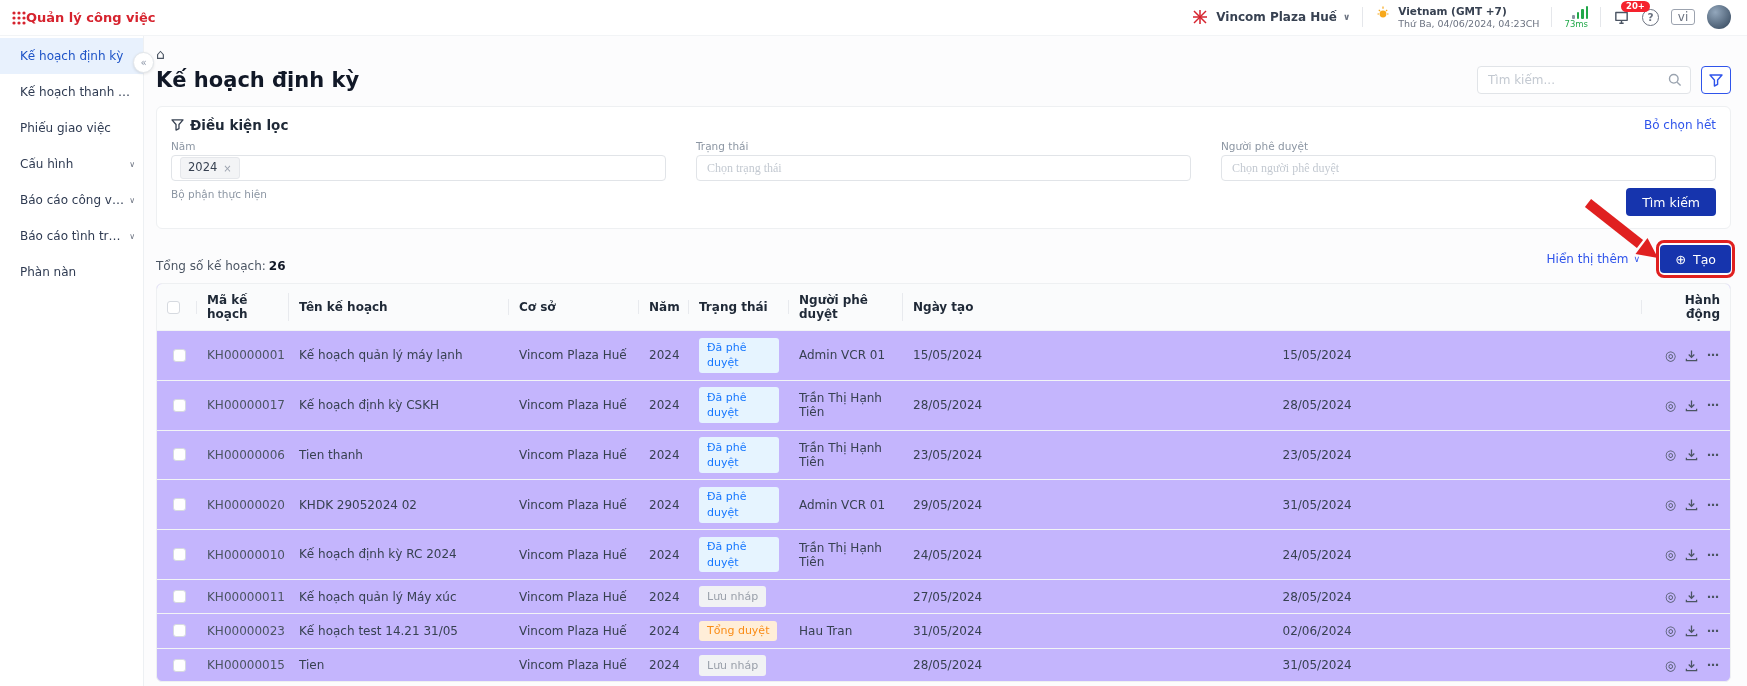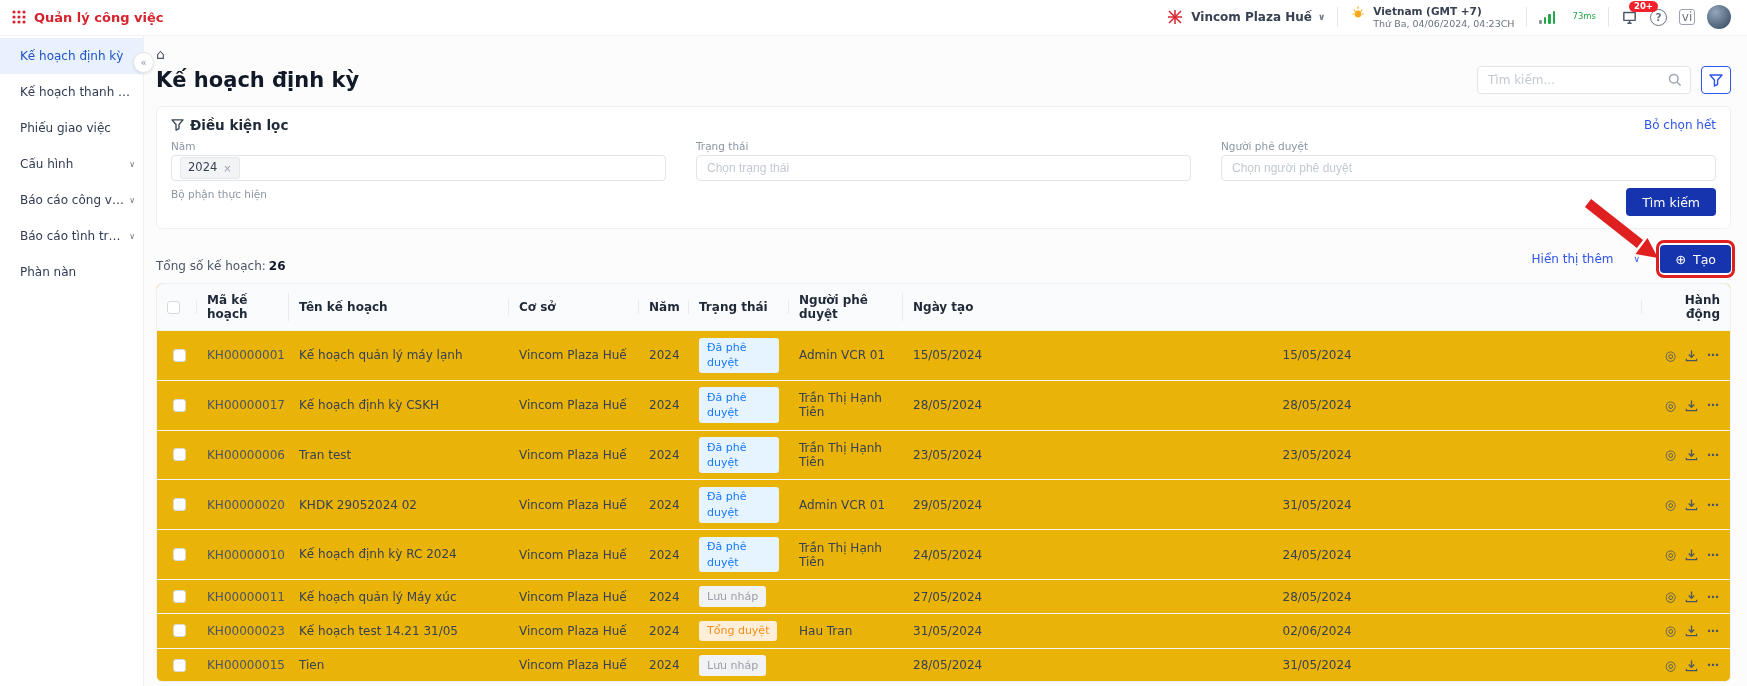--- a/index.html
+++ b/index.html
@@ -10,40 +10,40 @@
     --latency-green:#21a849;
   }
   *{box-sizing:border-box}
   body{margin:0;width:1747px;height:686px;overflow:hidden;background:#fff;
        font-family:"DejaVu Sans","Liberation Sans",sans-serif;color:#374151}
   button{font-family:inherit;cursor:pointer}
 
   
   .topbar{height:36px;display:flex;align-items:center;justify-content:space-between;
           padding:0 16px 0 12px;background:#fff;border-bottom:1px solid #f2f4f6}
-  .tb-left{display:flex;gap:8px}
+  .tb-left{display:flex;align-items:center;}
   .app-title{color:var(--brand-red);font-weight:700;font-size:13px;white-space:nowrap}
   .tb-right{display:flex;align-items:center;gap:12px}
   .site-sel{display:flex;align-items:center;gap:6px;font-size:12px;font-weight:700;color:#374151;cursor:pointer}
   .chev{font-size:9px;color:#6b7280;line-height:1}
   .tb-div{width:1px;height:20px;background:#e5e7eb}
   .tz{display:flex;gap:7px;align-items:flex-start}
   .tz-region{font-size:10.5px;font-weight:700;color:#374151;line-height:1.3}
   .tz-date{font-size:9.5px;color:#6b7280;line-height:1.3}
-  .net{display:flex;flex-direction:row;align-items:flex-start;gap:17px}
+  .net{display:flex;flex-direction:column;align-items:flex-end;gap:0}
   .bars{display:flex;align-items:flex-end;gap:2px;height:13px}
   .bar{width:2.5px;border-radius:1px;background:var(--latency-green)}
   .bar.b1{height:4px;background:#8a94a3}.bar.b2{height:7px}.bar.b3{height:10px}.bar.b4{height:13px}
   .latency{font-size:8.5px;color:var(--latency-green)}
   .bell-wrap{position:relative;display:flex;cursor:pointer}
   .badge-pill{position:absolute;top:-8px;left:8px;background:#f5222d;color:#fff;font-size:8.5px;
               font-weight:700;padding:1.5px 5px;border-radius:9px;line-height:1}
   .help{width:17px;height:17px;border:1.5px solid #6b7280;border-radius:50%;display:flex;align-items:center;
         justify-content:center;font-size:10.5px;color:#6b7280;font-weight:700;cursor:pointer}
-  .lang{width:16px;height:16px;border:1px solid #9ca3af;border-radius:3px;font-size:12px;color:#6b7280;
+  .lang{width:24px;height:16px;border:1px solid #9ca3af;border-radius:3px;font-size:12px;color:#6b7280;
         display:flex;align-items:center;justify-content:center;cursor:pointer}
   .avatar{width:24px;height:24px;border-radius:50%;cursor:pointer;
           background:radial-gradient(circle at 35% 30%,#93a7bc,#2f4257)}
 
   
   .shell{display:flex;height:650px;position:relative}
   .sidebar{width:144px;flex-shrink:0;background:#fff;border-right:1px solid #edf0f3;padding-top:2px}
   .side-item{display:flex;align-items:center;justify-content:space-between;gap:2px;
              padding:11px 8px 11px 20px;font-size:12px;color:#2f3b52;cursor:pointer}
   .side-item .lbl{white-space:nowrap;overflow:hidden;text-overflow:ellipsis}
@@ -68,44 +68,44 @@
 
   
   .filter-card{background:#fff;border:1px solid #eef0f2;border-radius:6px;padding:10px 14px 12px;margin-bottom:12px}
   .fc-head{display:flex;justify-content:space-between;align-items:center;margin-bottom:7px}
   .fc-title{display:flex;align-items:center;gap:6px;font-size:13.5px;font-weight:600;color:#1f2937}
   .clear-link{font-size:12px;color:var(--link);cursor:pointer}
   .filter-grid{display:grid;grid-template-columns:repeat(3,1fr);column-gap:30px;row-gap:7px}
   .field label{display:block;font-size:10.5px;color:#8c96a3;margin-bottom:3px}
   .f-input{height:26px;border:1px solid #e1e4e8;border-radius:4px;display:flex;align-items:center;
            padding:0 8px;background:#fff}
-  .f-input input{border:0;outline:0;width:100%;font-size:12px;font-family:Liberation Sans, sans-serif;color:#374151}
+  .f-input input{border:0;outline:0;width:100%;font-size:12px;font-family:Liberation Serif, serif;color:#374151}
   .f-input input::placeholder{color:#c3c9d1}
   .tag{display:inline-flex;align-items:center;gap:6px;background:#f3f4f6;border:1px solid #e5e7eb;
        border-radius:3px;font-size:11.5px;color:#374151;padding:1px 7px;line-height:1.5}
   .tag .x{color:#9ca3af;font-size:10px;cursor:pointer}
   .search-btn{grid-column:3;justify-self:end;align-self:end;height:28px;padding:0 16px;
               background:var(--primary);color:#fff;border:0;border-radius:4px;font-size:12.5px}
 
   
   .toolbar{display:flex;align-items:flex-end;justify-content:space-between;margin-bottom:10px;min-height:32px}
   .total{font-size:12px;color:#4b5563}
   .total b{color:#111827;margin-left:3px}
   .tool-right{display:flex;align-items:center;gap:20px}
-  .show-more{font-size:12px;color:var(--link);display:flex;gap:20px;align-items:center;cursor:pointer}
+  .show-more{font-size:12px;color:var(--link);display:flex;gap:5px;align-items:center;cursor:pointer}
   .show-more .chev{color:var(--link)}
   .create-wrap{position:relative}
   .create-btn{height:28px;display:flex;align-items:center;gap:7px;background:var(--primary);color:#fff;
               border:0;border-radius:4px;padding:0 15px;font-size:12.5px}
   .create-btn .plus{font-size:13px;line-height:1}
   .ring{position:absolute;inset:-5px -4px;border:3px solid var(--annotation-red);border-radius:8px;pointer-events:none}
   .annot-arrow{position:absolute;left:-80px;top:-47px;width:92px;height:66px;pointer-events:none}
 
   
-  .table-card{background:#eab308;border:1px solid #eef0f2;border-radius:6px;flex:1;display:flex;
+  .table-card{background:#c4b5fd;border:1px solid #eef0f2;border-radius:6px;flex:1;display:flex;
               flex-direction:column;overflow:hidden}
   .tr{display:flex;align-items:center;border-bottom:1px solid #f2f4f6}
   .thead{background:#fafbfc}
   .thead .td{font-weight:700;color:#1f2937;padding:9px 10px;position:relative}
   .thead .td.sep:after{content:"";position:absolute;right:0;top:9px;bottom:9px;width:1px;background:#e8eaee}
   .td{padding:6.5px 10px;font-size:12px;color:#374151}
   .c-cb{width:40px;padding-left:16px;flex-shrink:0}
   .cb{display:block;width:13px;height:13px;border:1px solid #d6dae0;border-radius:3px;background:#fff;cursor:pointer}
   .c-code{width:92px;flex-shrink:0;color:#4b5563}
   .c-name{width:220px;flex-shrink:0;line-height:1.35}
@@ -392,21 +392,21 @@
       </span>
       <span class="act more">⋯</span>
     </div>
   </div>
 
   <div class="tr">
     <div class="td c-cb">
                 <span class="cb"></span>
               </div>
     <div class="td c-code">KH00000006</div>
-    <div class="td c-name">Tran test</div>
+    <div class="td c-name">Tien thanh</div>
     <div class="td c-site">Vincom Plaza Huế</div>
     <div class="td c-year">2024</div>
     <div class="td c-status">
       <span class="badge approved">Đã phê duyệt</span>
     </div>
     <div class="td c-appr">Trần Thị Hạnh Tiên</div>
     <div class="td c-created">23/05/2024</div>
     <div class="td c-updated">23/05/2024</div>
     <div class="td c-actions">
       <span class="act eye">◎</span>

